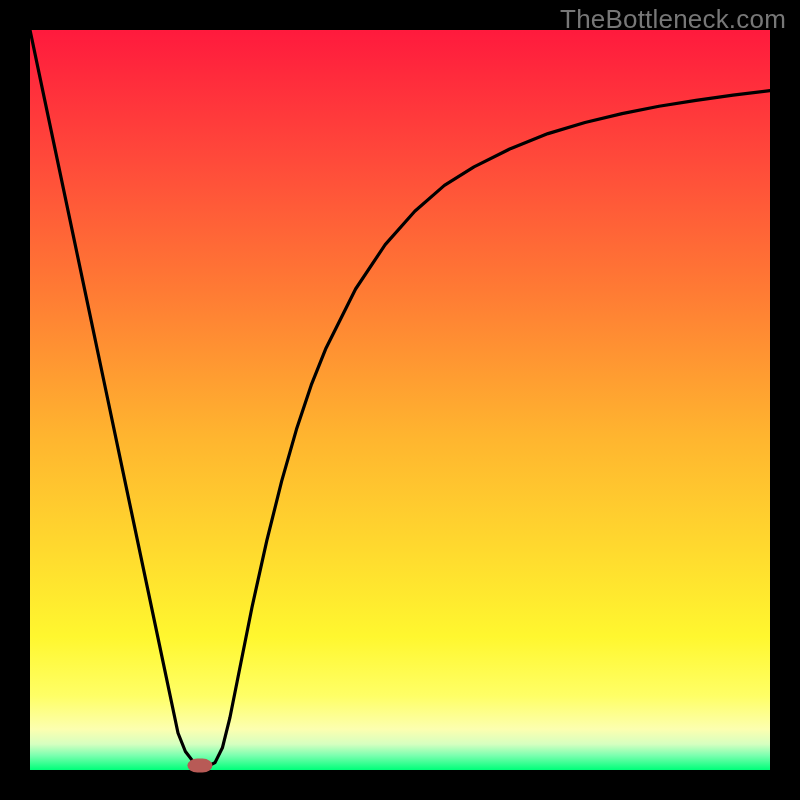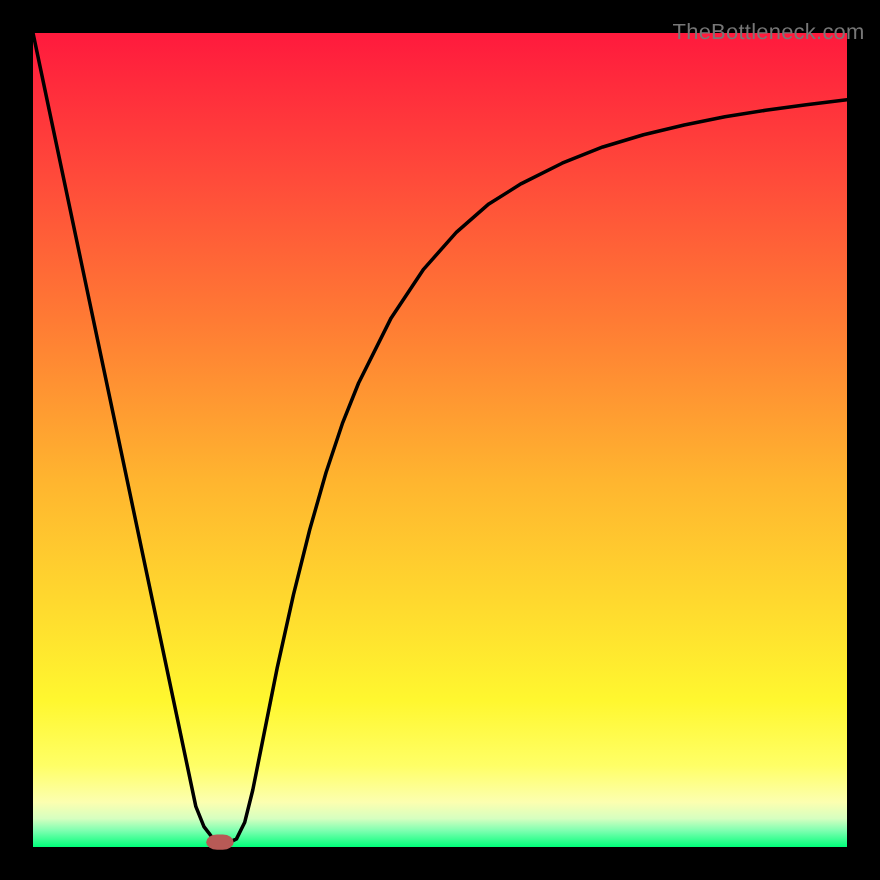--- a/index.html
+++ b/index.html
@@ -12,24 +12,24 @@
     font-family: Arial, Helvetica, sans-serif;
   }
   .outer {
     position: relative;
     width: 800px;
     height: 800px;
     background: #000;
   }
   .watermark {
     position: absolute;
-    top: 18px;
+    top: 4px;
     right: 14px;
     color: #777;
-    font-size: 20px;
+    font-size: 26px;
     font-weight: 500;
     letter-spacing: 0.2px;
     z-index: 10;
   }
   .plot-area {
     position: absolute;
     left: 30px;
     top: 30px;
     width: 740px;
     height: 740px;

